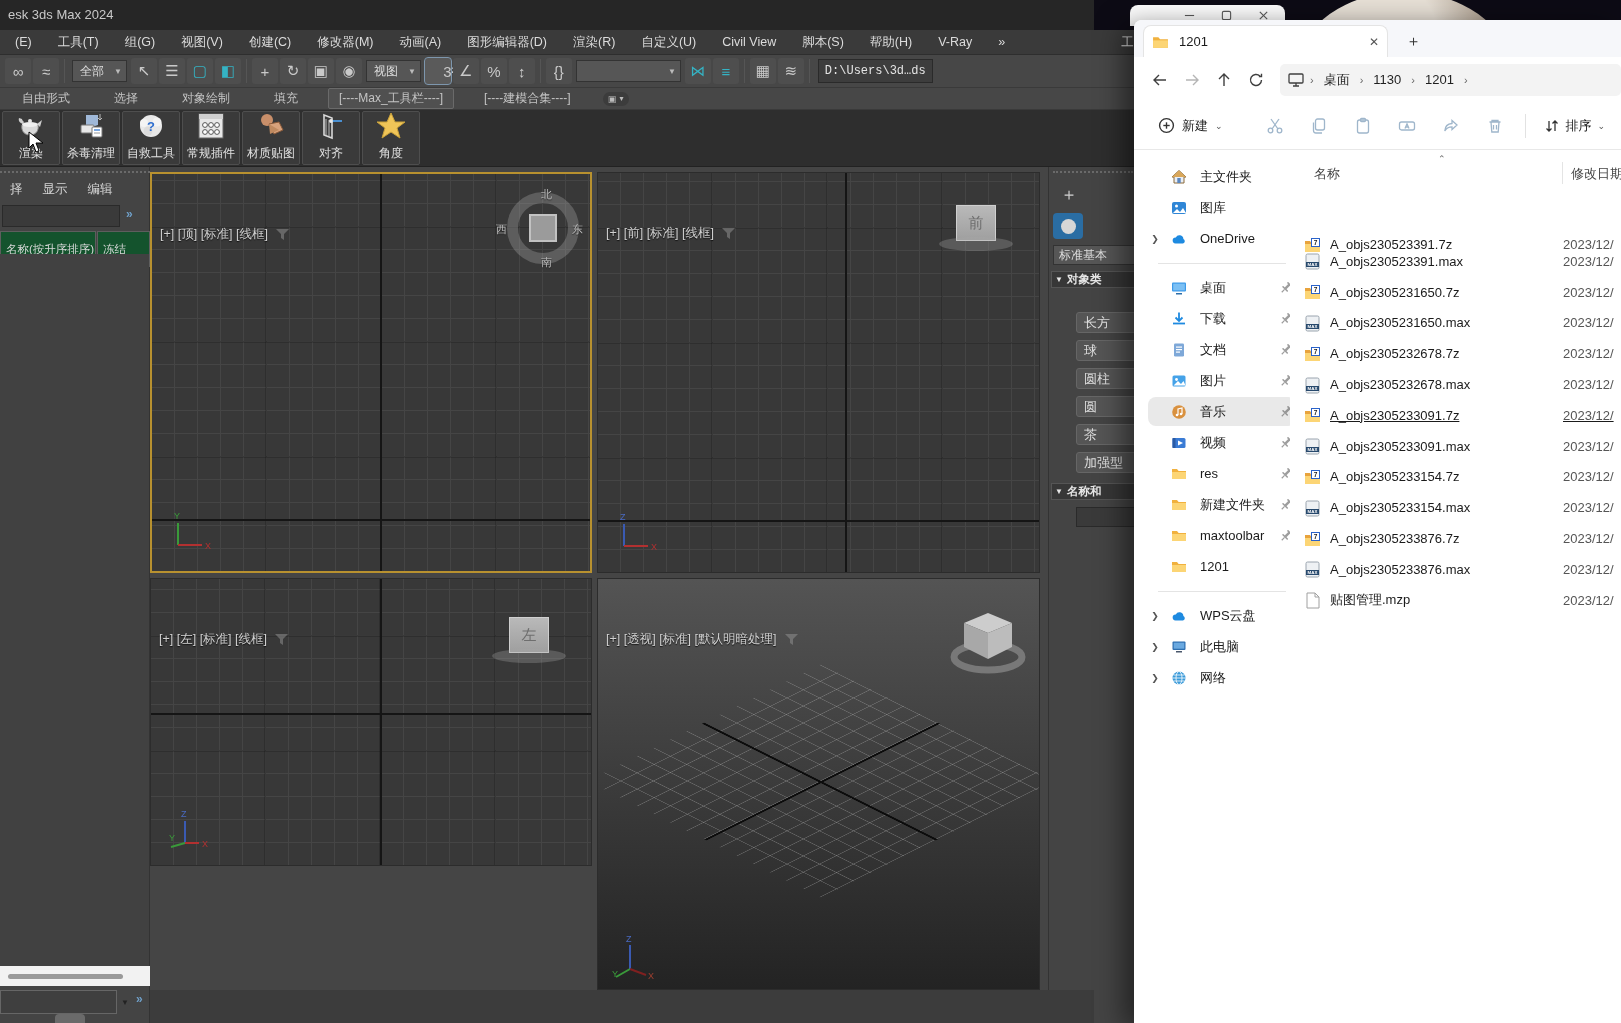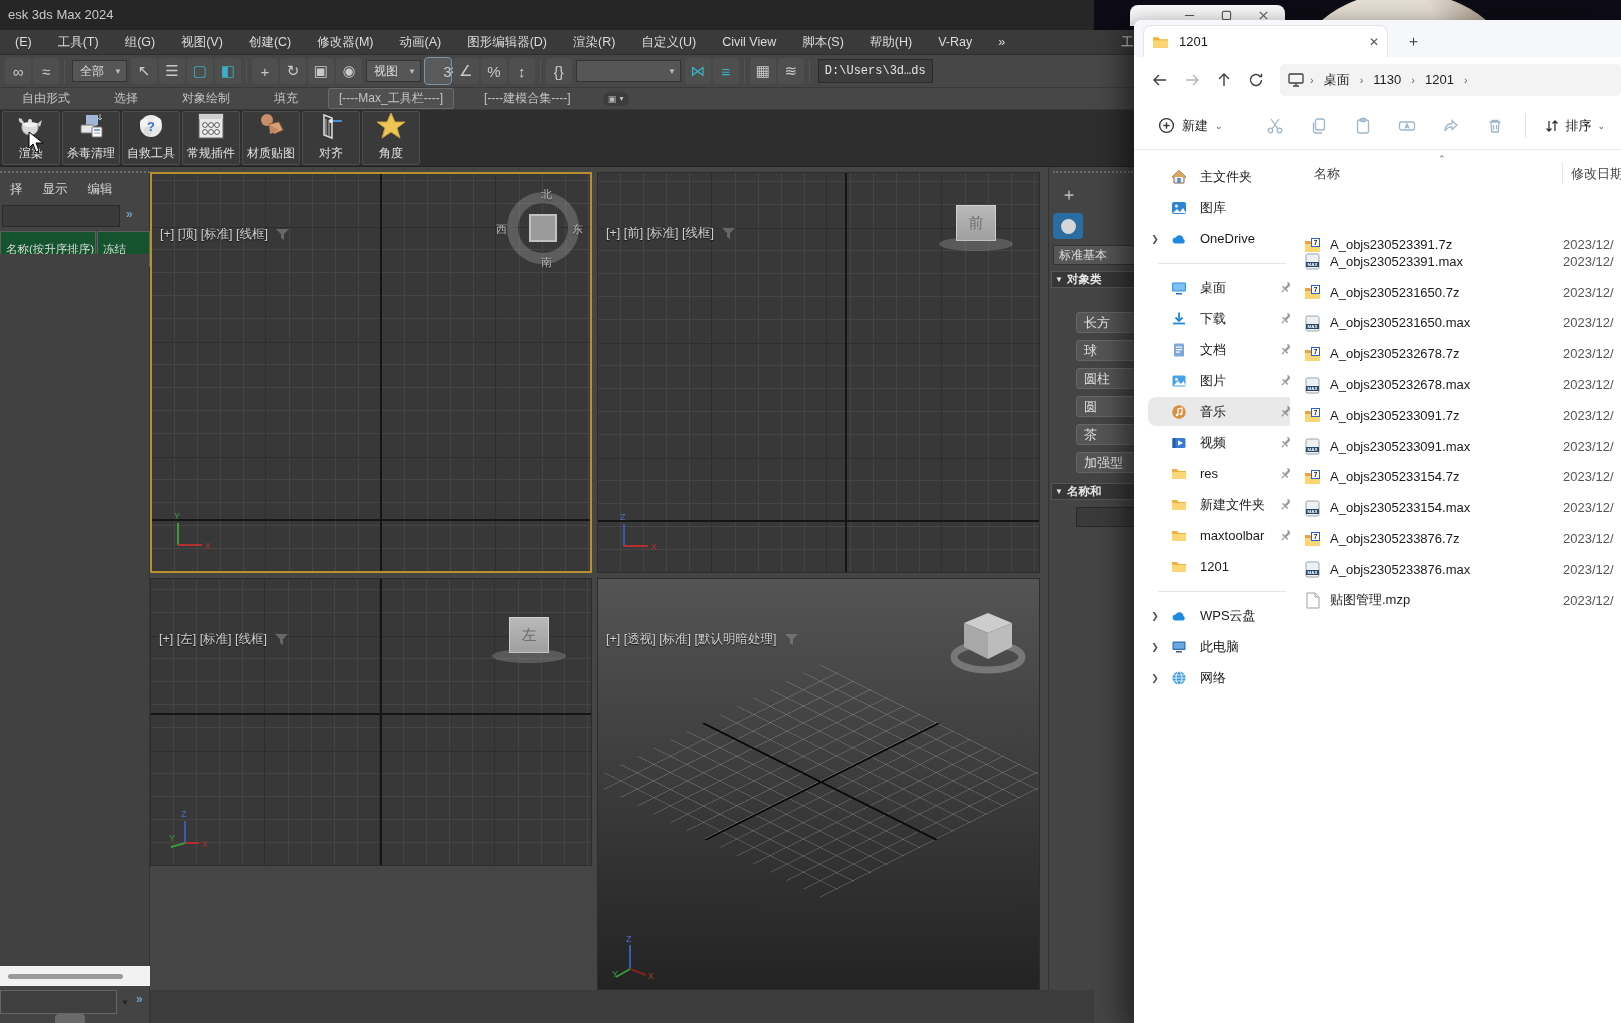--- a/index.html
+++ b/index.html
@@ -870,21 +870,21 @@
         </div>
         <div class="file-row" style="top: 219px;">
           <span class="f-ic"><svg viewBox="0 0 17 17">
               <rect x="2" y="1" width="13" height="15" rx="1.5" fill="#eef1f4" stroke="#9aa4ae"></rect>
               <rect x="2" y="9" width="13" height="5" fill="#27496d"></rect>
               <text x="8.5" y="13" text-anchor="middle" font-size="4.4" font-weight="bold" fill="#fff">MAX</text>
             </svg></span>
           <span class="f-name">A_objs2305232678.max</span>
           <span class="f-date">2023/12/</span>
         </div>
-        <div class="file-row" style="top: 249.8px;">
+        <div class="file-row" style="top: 249.8px; text-decoration: underline;">
           <span class="f-ic"><svg viewBox="0 0 17 17">
               <path d="M1 4h5l1.5 2H16v9H1Z" fill="#e8a33d"></path>
               <path d="M1 7h15v8H1Z" fill="#fcd575"></path>
               <rect x="7.5" y="1.5" width="8" height="8" fill="#fff" stroke="#2a62c9"></rect>
               <text x="11.5" y="8" text-anchor="middle" font-size="6.5" font-weight="bold" fill="#1a1a1a">7</text>
             </svg></span>
           <span class="f-name">A_objs2305233091.7z</span>
           <span class="f-date">2023/12/</span>
         </div>
         <div class="file-row" style="top: 280.6px;">

